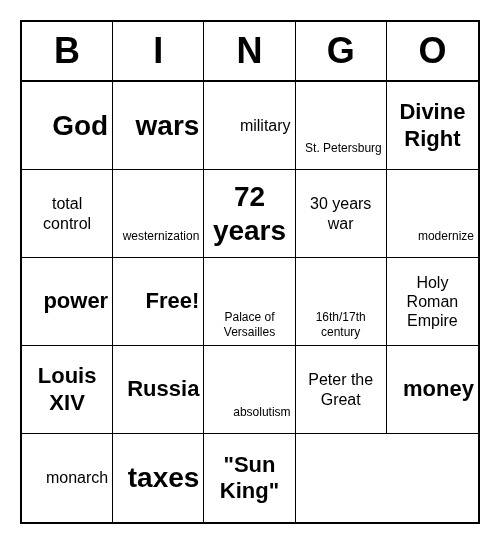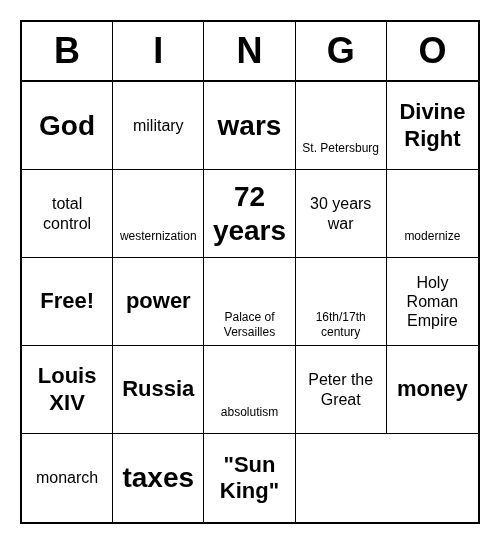--- a/index.html
+++ b/index.html
@@ -33,21 +33,21 @@
     .bingo-grid {
       display: grid;
       grid-template-columns: repeat(5, 1fr);
       grid-template-rows: repeat(5, 1fr);
     }
     .bingo-cell {
       border-right: 1px solid #000;
       border-bottom: 1px solid #000;
       display: flex;
       align-items: center;
-      justify-content: center;
+      justify-content: flex-end;
       text-align: center;
       padding: 6px 4px;
       min-height: 88px;
     }
     .bingo-cell:nth-child(5n) {
       border-right: none;
     }
     .bingo-cell:nth-child(n+21) {
       border-bottom: none;
     }
@@ -68,24 +68,24 @@
       <div class="header-cell">I</div>
       <div class="header-cell">N</div>
       <div class="header-cell">G</div>
       <div class="header-cell">O</div>
     </div>
   <div class="bingo-grid">
   <div class="bingo-cell">
         <span class="cell-text size-xlarge">God</span>
       </div>
       <div class="bingo-cell">
-        <span class="cell-text size-medium">military</span>
+        <span class="cell-text size-xlarge">wars</span>
       </div>
       <div class="bingo-cell">
-        <span class="cell-text size-xlarge">wars</span>
+        <span class="cell-text size-medium">military</span>
       </div>
       <div class="bingo-cell">
         <span class="cell-text size-small">St. Petersburg</span>
       </div>
       <div class="bingo-cell">
         <span class="cell-text size-large">Divine Right</span>
       </div>
       <div class="bingo-cell">
         <span class="cell-text size-medium">total control</span>
       </div>
@@ -95,24 +95,24 @@
       <div class="bingo-cell">
         <span class="cell-text size-xlarge">72 years</span>
       </div>
       <div class="bingo-cell">
         <span class="cell-text size-medium">30 years war</span>
       </div>
       <div class="bingo-cell">
         <span class="cell-text size-small">modernize</span>
       </div>
       <div class="bingo-cell">
-        <span class="cell-text size-large">Free!</span>
+        <span class="cell-text size-large">power</span>
       </div>
       <div class="bingo-cell">
-        <span class="cell-text size-large">power</span>
+        <span class="cell-text size-large">Free!</span>
       </div>
       <div class="bingo-cell">
         <span class="cell-text size-small">Palace of Versailles</span>
       </div>
       <div class="bingo-cell">
         <span class="cell-text size-small">16th/17th century</span>
       </div>
       <div class="bingo-cell">
         <span class="cell-text size-medium">Holy Roman Empire</span>
       </div>

